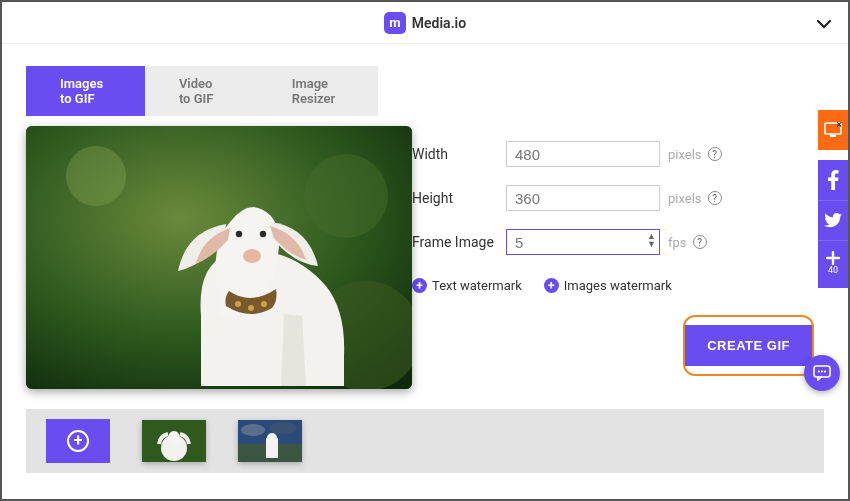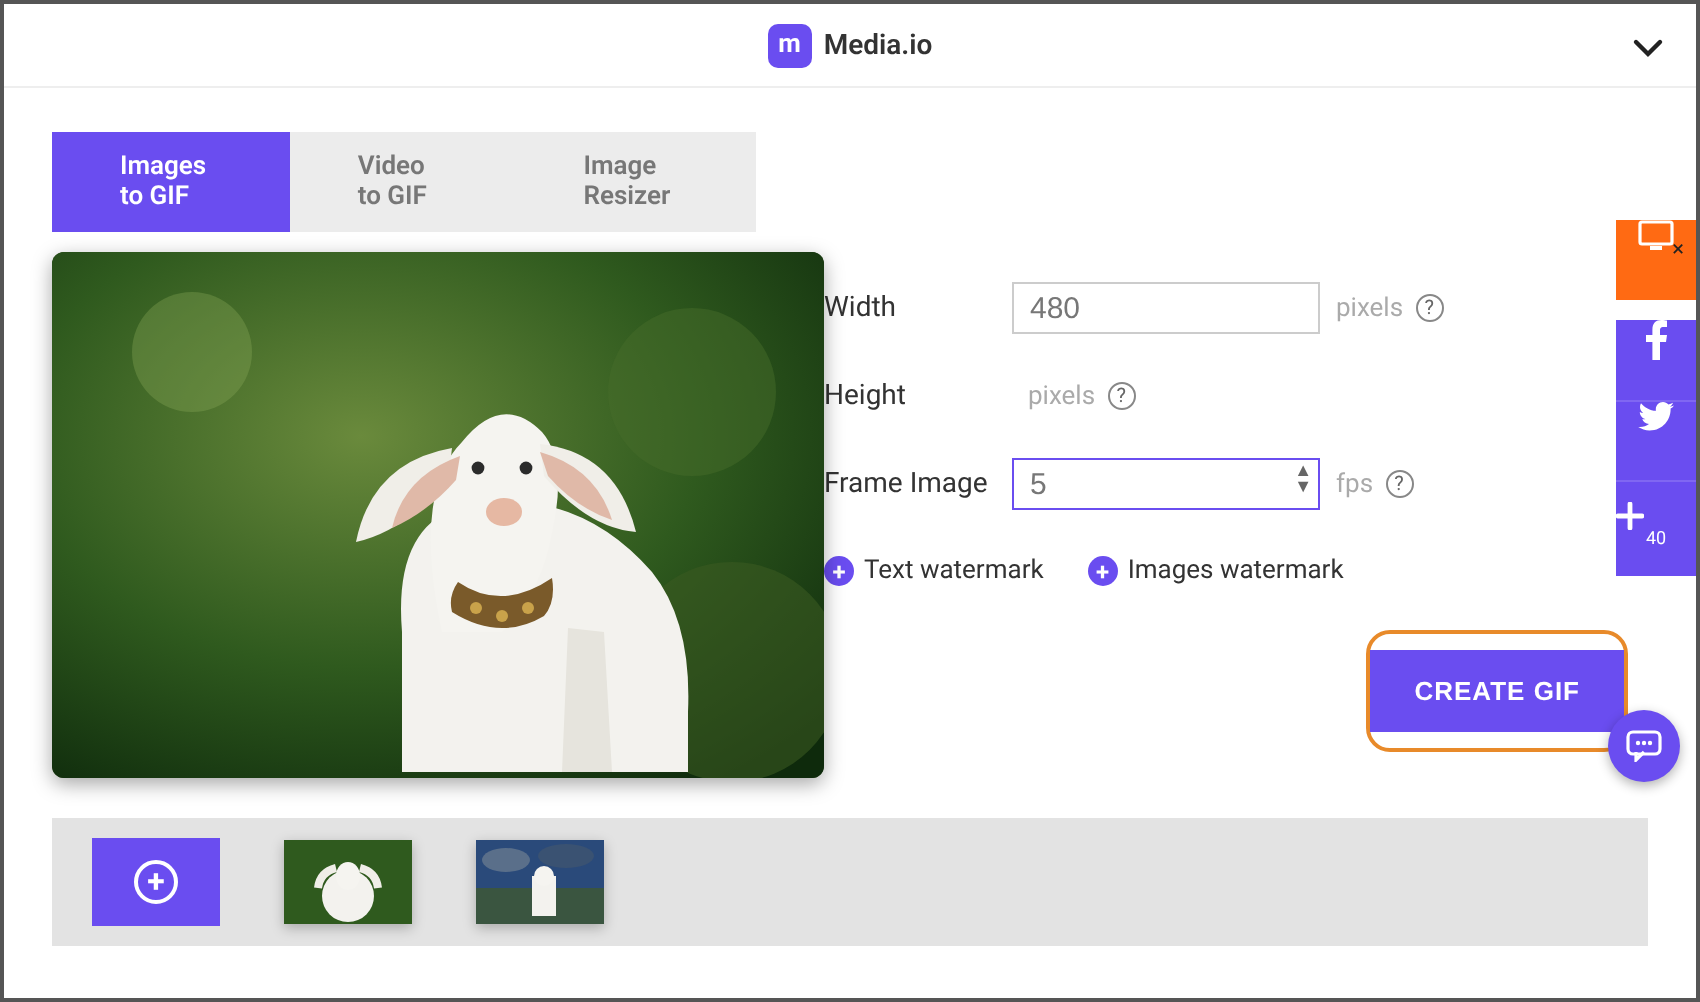--- a/index.html
+++ b/index.html
@@ -104,21 +104,21 @@
   }
   .thumb {
     width: 64px; height: 42px; box-shadow: 0 2px 6px rgba(0,0,0,0.25);
     cursor: pointer; position: relative; overflow: hidden;
   }
   .side-rail {
     position: absolute; right: 0; top: 108px;
     display: flex; flex-direction: column;
   }
   .rail-btn {
-    width: 40px; height: 40px; display: flex; justify-content: center;
+    width: 30px; height: 40px; display: flex; align-items: center; justify-content: center;
     color: #fff; cursor: pointer;
   }
   .rail-orange { background: #ff6a13; }
   .rail-purple { background: #6a4df0; }
   .rail-purple + .rail-purple { border-top: 1px solid rgba(255,255,255,0.15);}
   .rail-count { font-size: 9px; text-align: center; padding-bottom: 3px;}
   .close-x { position: absolute; right: 6px; top: 116px; font-size: 11px; color: #222; cursor: pointer; z-index: 5;}
   .chat-bubble {
     position: absolute; right: 8px; bottom: 108px;
     width: 36px; height: 36px; border-radius: 50%;
@@ -190,20 +190,21 @@
 
     <div class="form">
       <div class="row">
         <div class="row-label">Width</div>
         <input class="row-input" value="480" style="">
         <span class="unit">pixels</span>
         <span class="help">?</span>
       </div>
       <div class="row">
         <div class="row-label">Height</div>
+        <input class="row-input" value="360" style="">
         <span class="unit">pixels</span>
         <span class="help">?</span>
       </div>
       <div class="row">
         <div class="row-label">Frame Image</div>
         <div class="stepper">
           <input class="row-input focused" value="5" style="">
           <div class="stepper-arrows">
             <span>▲</span>
               <span>▼</span>

